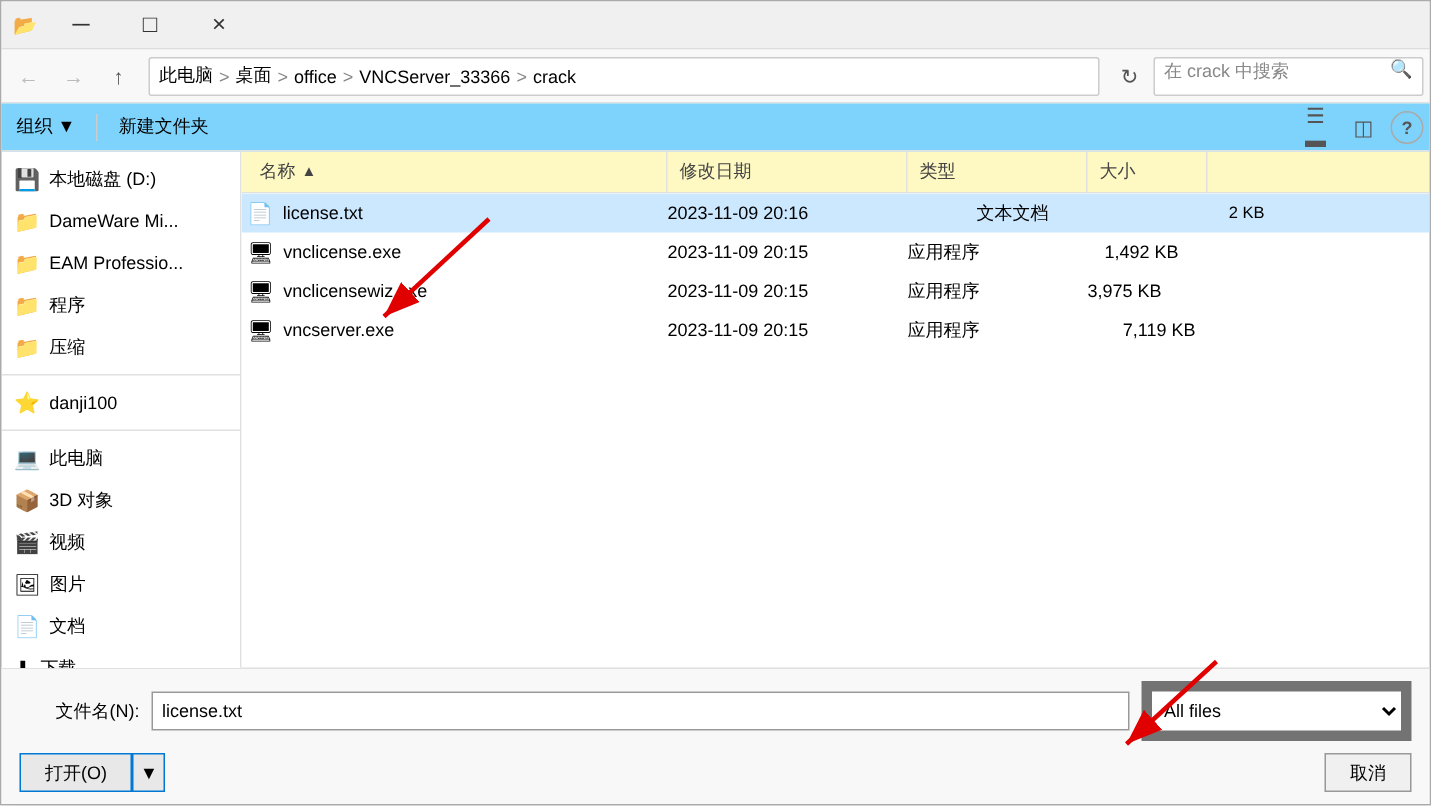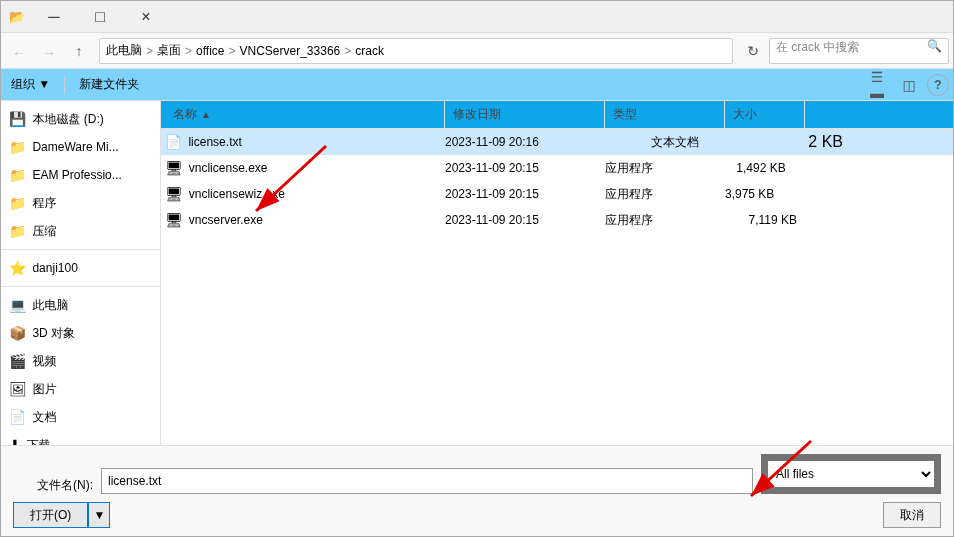--- a/index.html
+++ b/index.html
@@ -188,21 +188,21 @@
       display: flex;
       flex-direction: column;
       overflow: hidden;
     }
 
     .file-list-header {
       display: flex;
       align-items: center;
       height: 28px;
       border-bottom: 1px solid #e0e0e0;
-      background: #0ea5e9;
+      background: #fef9c3;
       padding: 0 4px;
     }
     .col-header {
       font-size: 12px;
       color: #444;
       padding: 0 8px;
       height: 100%;
       display: flex;
       align-items: center;
       cursor: pointer;
@@ -404,21 +404,21 @@
       </div>
 
       <div class="file-list">
         <div class="file-row selected">
           <div class="col-name" style="width:280px;display:flex;align-items:center;gap:6px;">
             <span class="file-icon">📄</span>
             <span>license.txt</span>
           </div>
           <div style="width:160px;font-size:12px;">2023-11-09 20:16</div>
           <div style="width:120px;font-size:12px;margin-left:46px;">文本文档</div>
-          <div style="width:80px;font-size:16px;text-align:right;padding-right:8px;">2 KB</div>
+          <div style="width:80px;font-size:11px;text-align:right;padding-right:8px;">2 KB</div>
         </div>
         <div class="file-row">
           <div class="col-name" style="width:280px;display:flex;align-items:center;gap:6px;">
             <span class="file-icon">🖥</span>
             <span>vnclicense.exe</span>
           </div>
           <div style="width:160px;font-size:12px;">2023-11-09 20:15</div>
           <div style="width:120px;font-size:12px;">应用程序</div>
           <div style="width:80px;font-size:12px;text-align:center;padding-right:8px;">1,492 KB</div>
         </div>
@@ -457,21 +457,21 @@
             <polygon points="0 0, 8 3, 0 6" fill="#e00000"></polygon>
           </marker>
         </defs>
         <line x1="80" y1="10" x2="20" y2="65" stroke="#e00000" stroke-width="3" marker-end="url(#arrowhead2)"></line>
       </svg>
 
     </div>
   </div>
 
   <div style="border-top:1px solid #e0e0e0;background:#f8f8f8;padding:8px 12px;">
-    <div style="display:flex;align-items:flex-end;gap:8px;margin-bottom:8px;">
+    <div style="display:flex;align-items:center;gap:8px;margin-bottom:8px;">
       <label style="font-size:12px;width:80px;text-align:right;">文件名(N):</label>
       <input type="text" class="filename-input" value="license.txt" style="flex: 1 1 0%; height: 26px; border: 1px solid rgb(153, 153, 153); padding: 0px 6px; font-size: 12px;">
       <select class="filetype-select" style="width:180px;height:40px;border:7px solid #737373;font-size:12px;">
         <option>All files</option>
       </select>
     </div>
     <div style="display:flex;justify-content:space-between;gap:4px;">
       <div class="open-btn-group">
         <button class="action-btn primary open-main">打开(O)</button>
         <button class="action-btn primary open-dropdown">▼</button>

